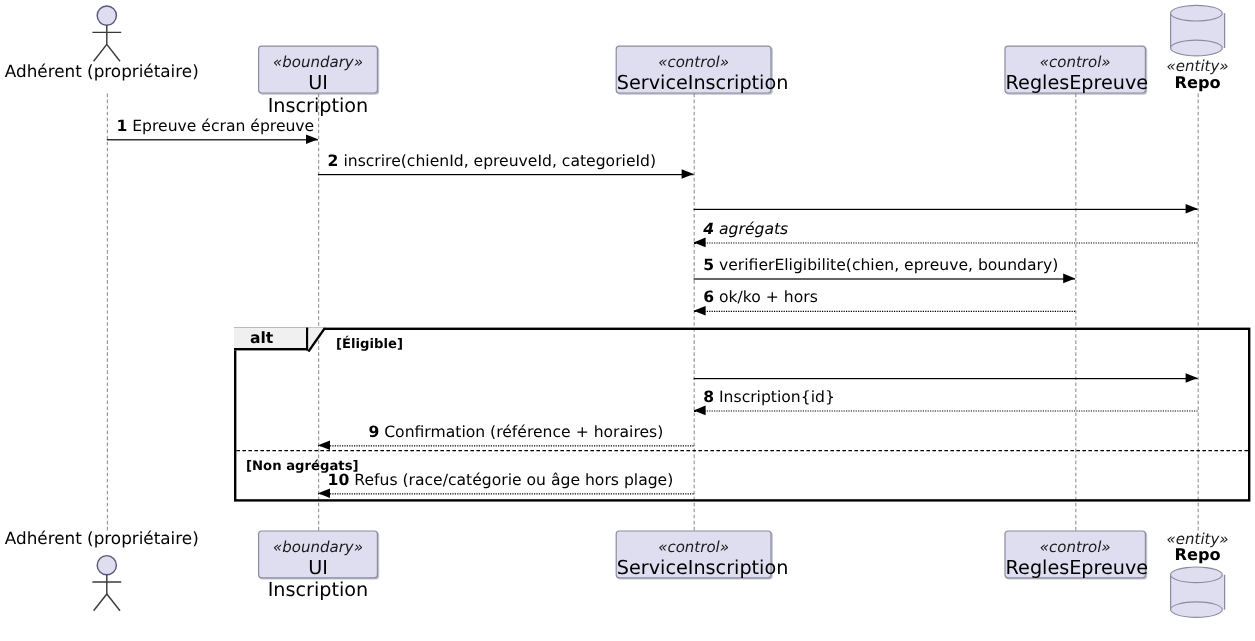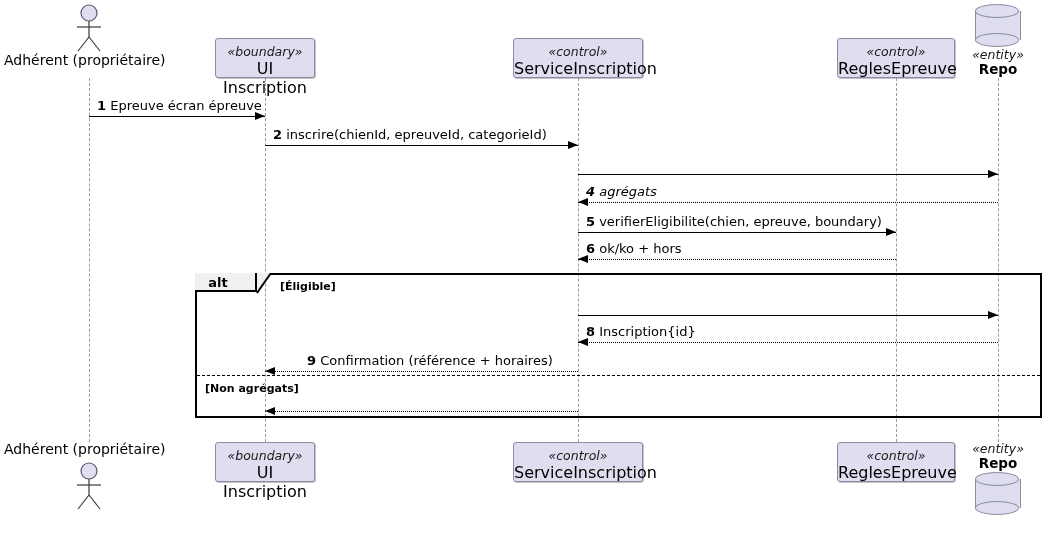--- a/index.html
+++ b/index.html
@@ -268,13 +268,14 @@
     <div class="msg-line" style="left: 578px; top: 315px; width: 420px;"></div>
     <div class="arrowhead right" style="top: 311px; left: 988px;"></div>
     <div class="msg-line dashed" style="left: 578px; top: 342px; width: 420px;"></div>
     <div class="arrowhead left" style="top: 338px; left: 578px;"></div>
     <div class="msg-label" style="top: 324px; left: 586px; text-align: center;"><span class="num">8</span><span class="msg-text"> Inscription{id}</span></div>
     <div class="msg-line dashed" style="left: 265px; top: 371px; width: 313px;"></div>
     <div class="arrowhead left" style="top: 367px; left: 265px;"></div>
     <div class="msg-label" style="top: 353px; left: 273px; margin-left: 34px;"><span class="num">9</span><span class="msg-text"> Confirmation (référence + horaires)</span></div>
     <div class="msg-line dashed" style="left: 265px; top: 411px; width: 313px;"></div>
     <div class="arrowhead left" style="top: 407px; left: 265px;"></div>
+    <div class="msg-label" style="top: 393px; left: 273px;"><span class="num">10</span><span class="msg-text"> Refus (race/catégorie ou âge hors plage)</span></div>
   </div>
 
 </body></html>

